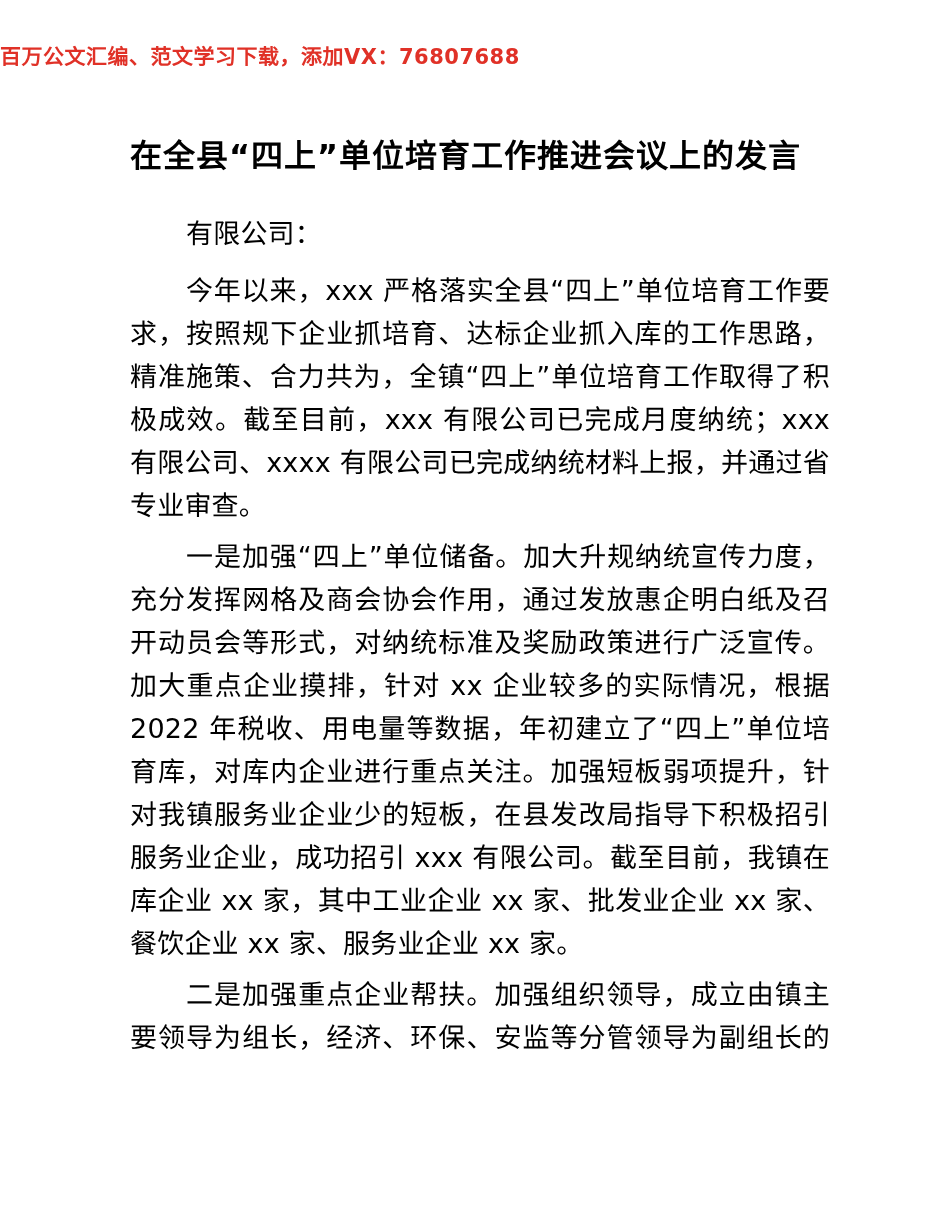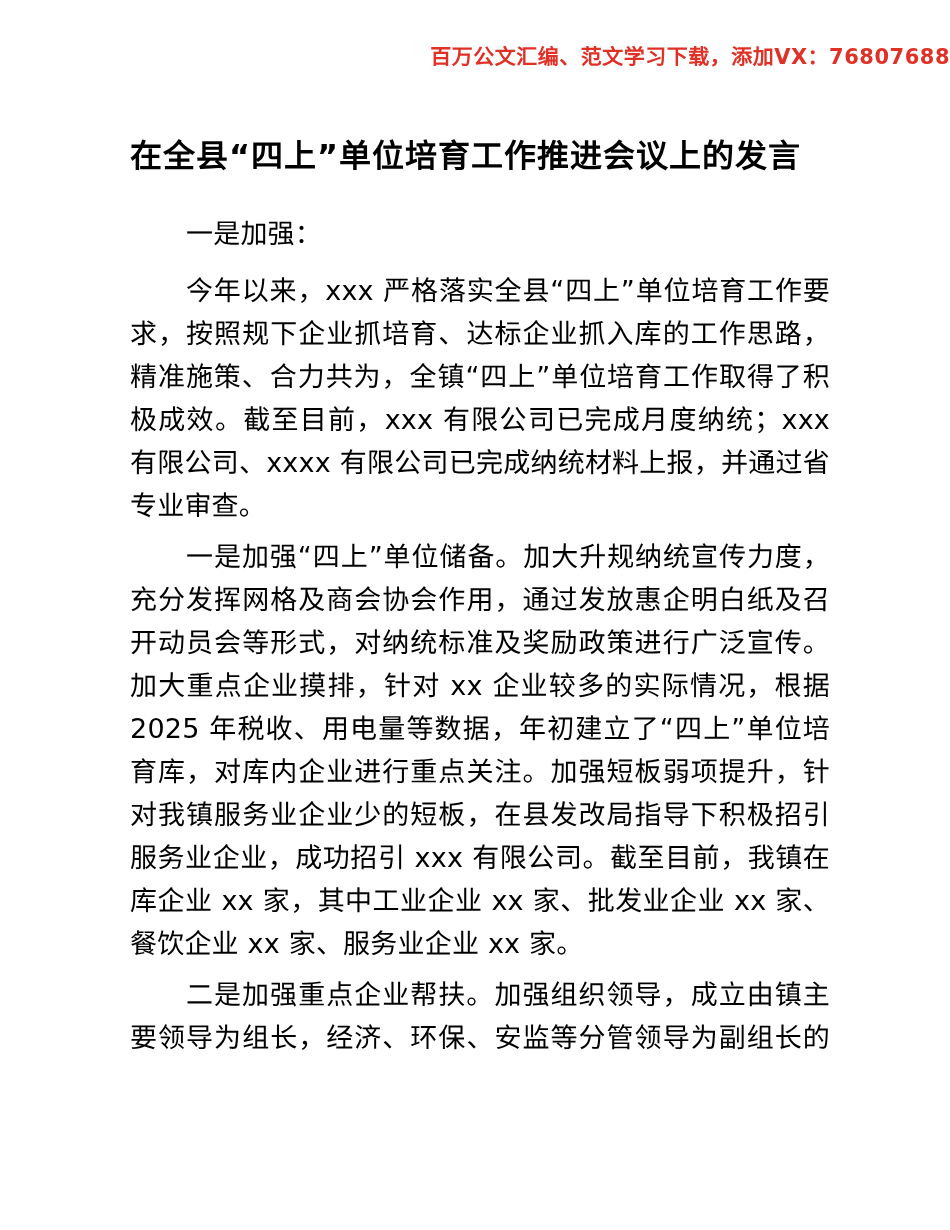--- a/index.html
+++ b/index.html
@@ -23,21 +23,21 @@
     overflow: hidden;
     box-sizing: border-box;
   }
 
   
   .promo-banner {
     position: absolute;
     top: 44px;
     left: 0;
     width: 950px;
-    text-align: right;
+    text-align: left;
     font-size: 21px;
     font-weight: 600;
     letter-spacing: 0.5px;
     line-height: 1.25;
     white-space: nowrap;
   }
 
   
   .doc-title {
     position: absolute;
@@ -88,23 +88,23 @@
 <body>
 
 <div id="page" style="background: rgb(255, 255, 255); color: rgb(0, 0, 0);">
 
   <div class="promo-banner" style="color: rgb(224, 49, 39);">百万公文汇编、范文学习下载，添加VX：76807688</div>
 
   <h1 class="doc-title">在全县“四上”单位培育工作推进会议上的发言</h1>
 
   <div class="doc-body">
 
-    <p class="para salutation">一是加强：</p>
+    <p class="para salutation">有限公司：</p>
 
     <p class="para indent">今年以来，xxx 严格落实全县“四上”单位培育工作要求，按照规下企业抓培育、达标企业抓入库的工作思路，精准施策、合力共为，全镇“四上”单位培育工作取得了积极成效。截至目前，xxx 有限公司已完成月度纳统；xxx 有限公司、xxxx 有限公司已完成纳统材料上报，并通过省专业审查。</p>
 
-    <p class="para indent">一是加强“四上”单位储备。加大升规纳统宣传力度，充分发挥网格及商会协会作用，通过发放惠企明白纸及召开动员会等形式，对纳统标准及奖励政策进行广泛宣传。加大重点企业摸排，针对 xx 企业较多的实际情况，根据 2025 年税收、用电量等数据，年初建立了“四上”单位培育库，对库内企业进行重点关注。加强短板弱项提升，针对我镇服务业企业少的短板，在县发改局指导下积极招引服务业企业，成功招引 xxx 有限公司。截至目前，我镇在库企业 xx 家，其中工业企业 xx 家、批发业企业 xx 家、餐饮企业 xx 家、服务业企业 xx 家。</p>
+    <p class="para indent">一是加强“四上”单位储备。加大升规纳统宣传力度，充分发挥网格及商会协会作用，通过发放惠企明白纸及召开动员会等形式，对纳统标准及奖励政策进行广泛宣传。加大重点企业摸排，针对 xx 企业较多的实际情况，根据 2022 年税收、用电量等数据，年初建立了“四上”单位培育库，对库内企业进行重点关注。加强短板弱项提升，针对我镇服务业企业少的短板，在县发改局指导下积极招引服务业企业，成功招引 xxx 有限公司。截至目前，我镇在库企业 xx 家，其中工业企业 xx 家、批发业企业 xx 家、餐饮企业 xx 家、服务业企业 xx 家。</p>
 
     <p class="para indent clipped">二是加强重点企业帮扶。加强组织领导，成立由镇主要领导为组长，经济、环保、安监等分管领导为副组长的“四上”单位培育工作领导小组，并定期召开专题会议对培育情况进行调度。加强帮扶落实，实行“一对一”包保机制，对库内</p>
 
   </div>
 
 </div>
 
 </body></html>

